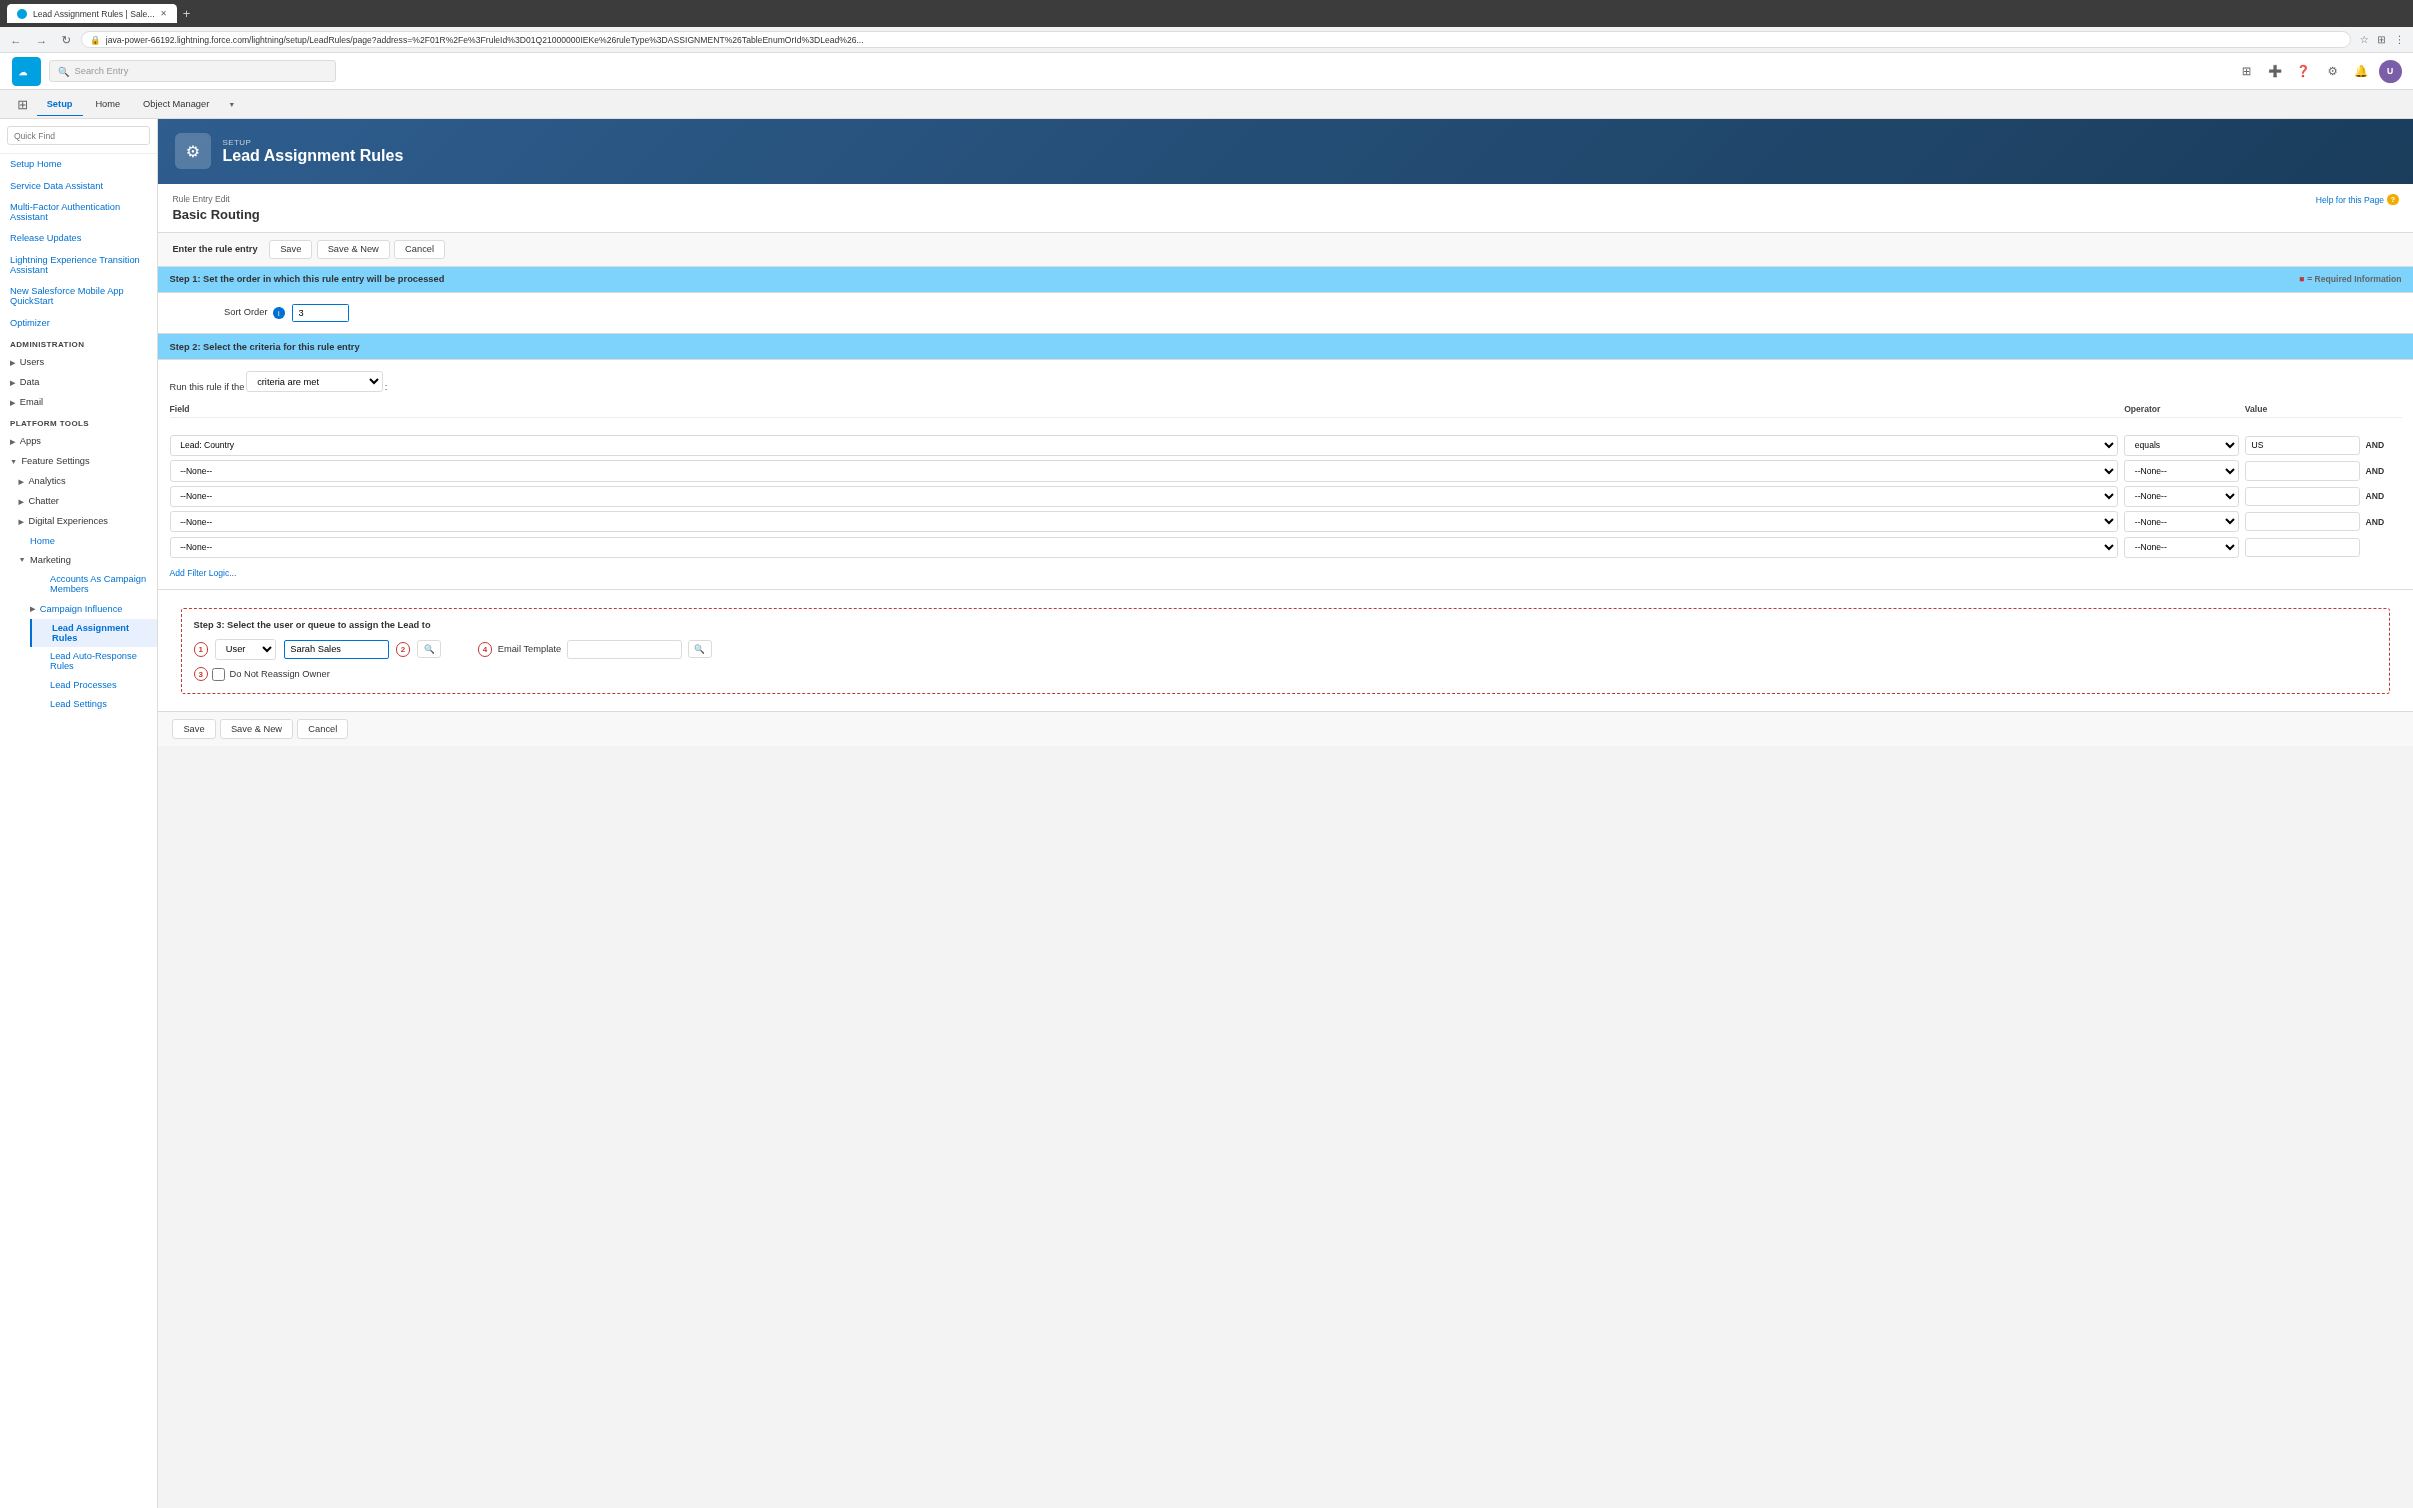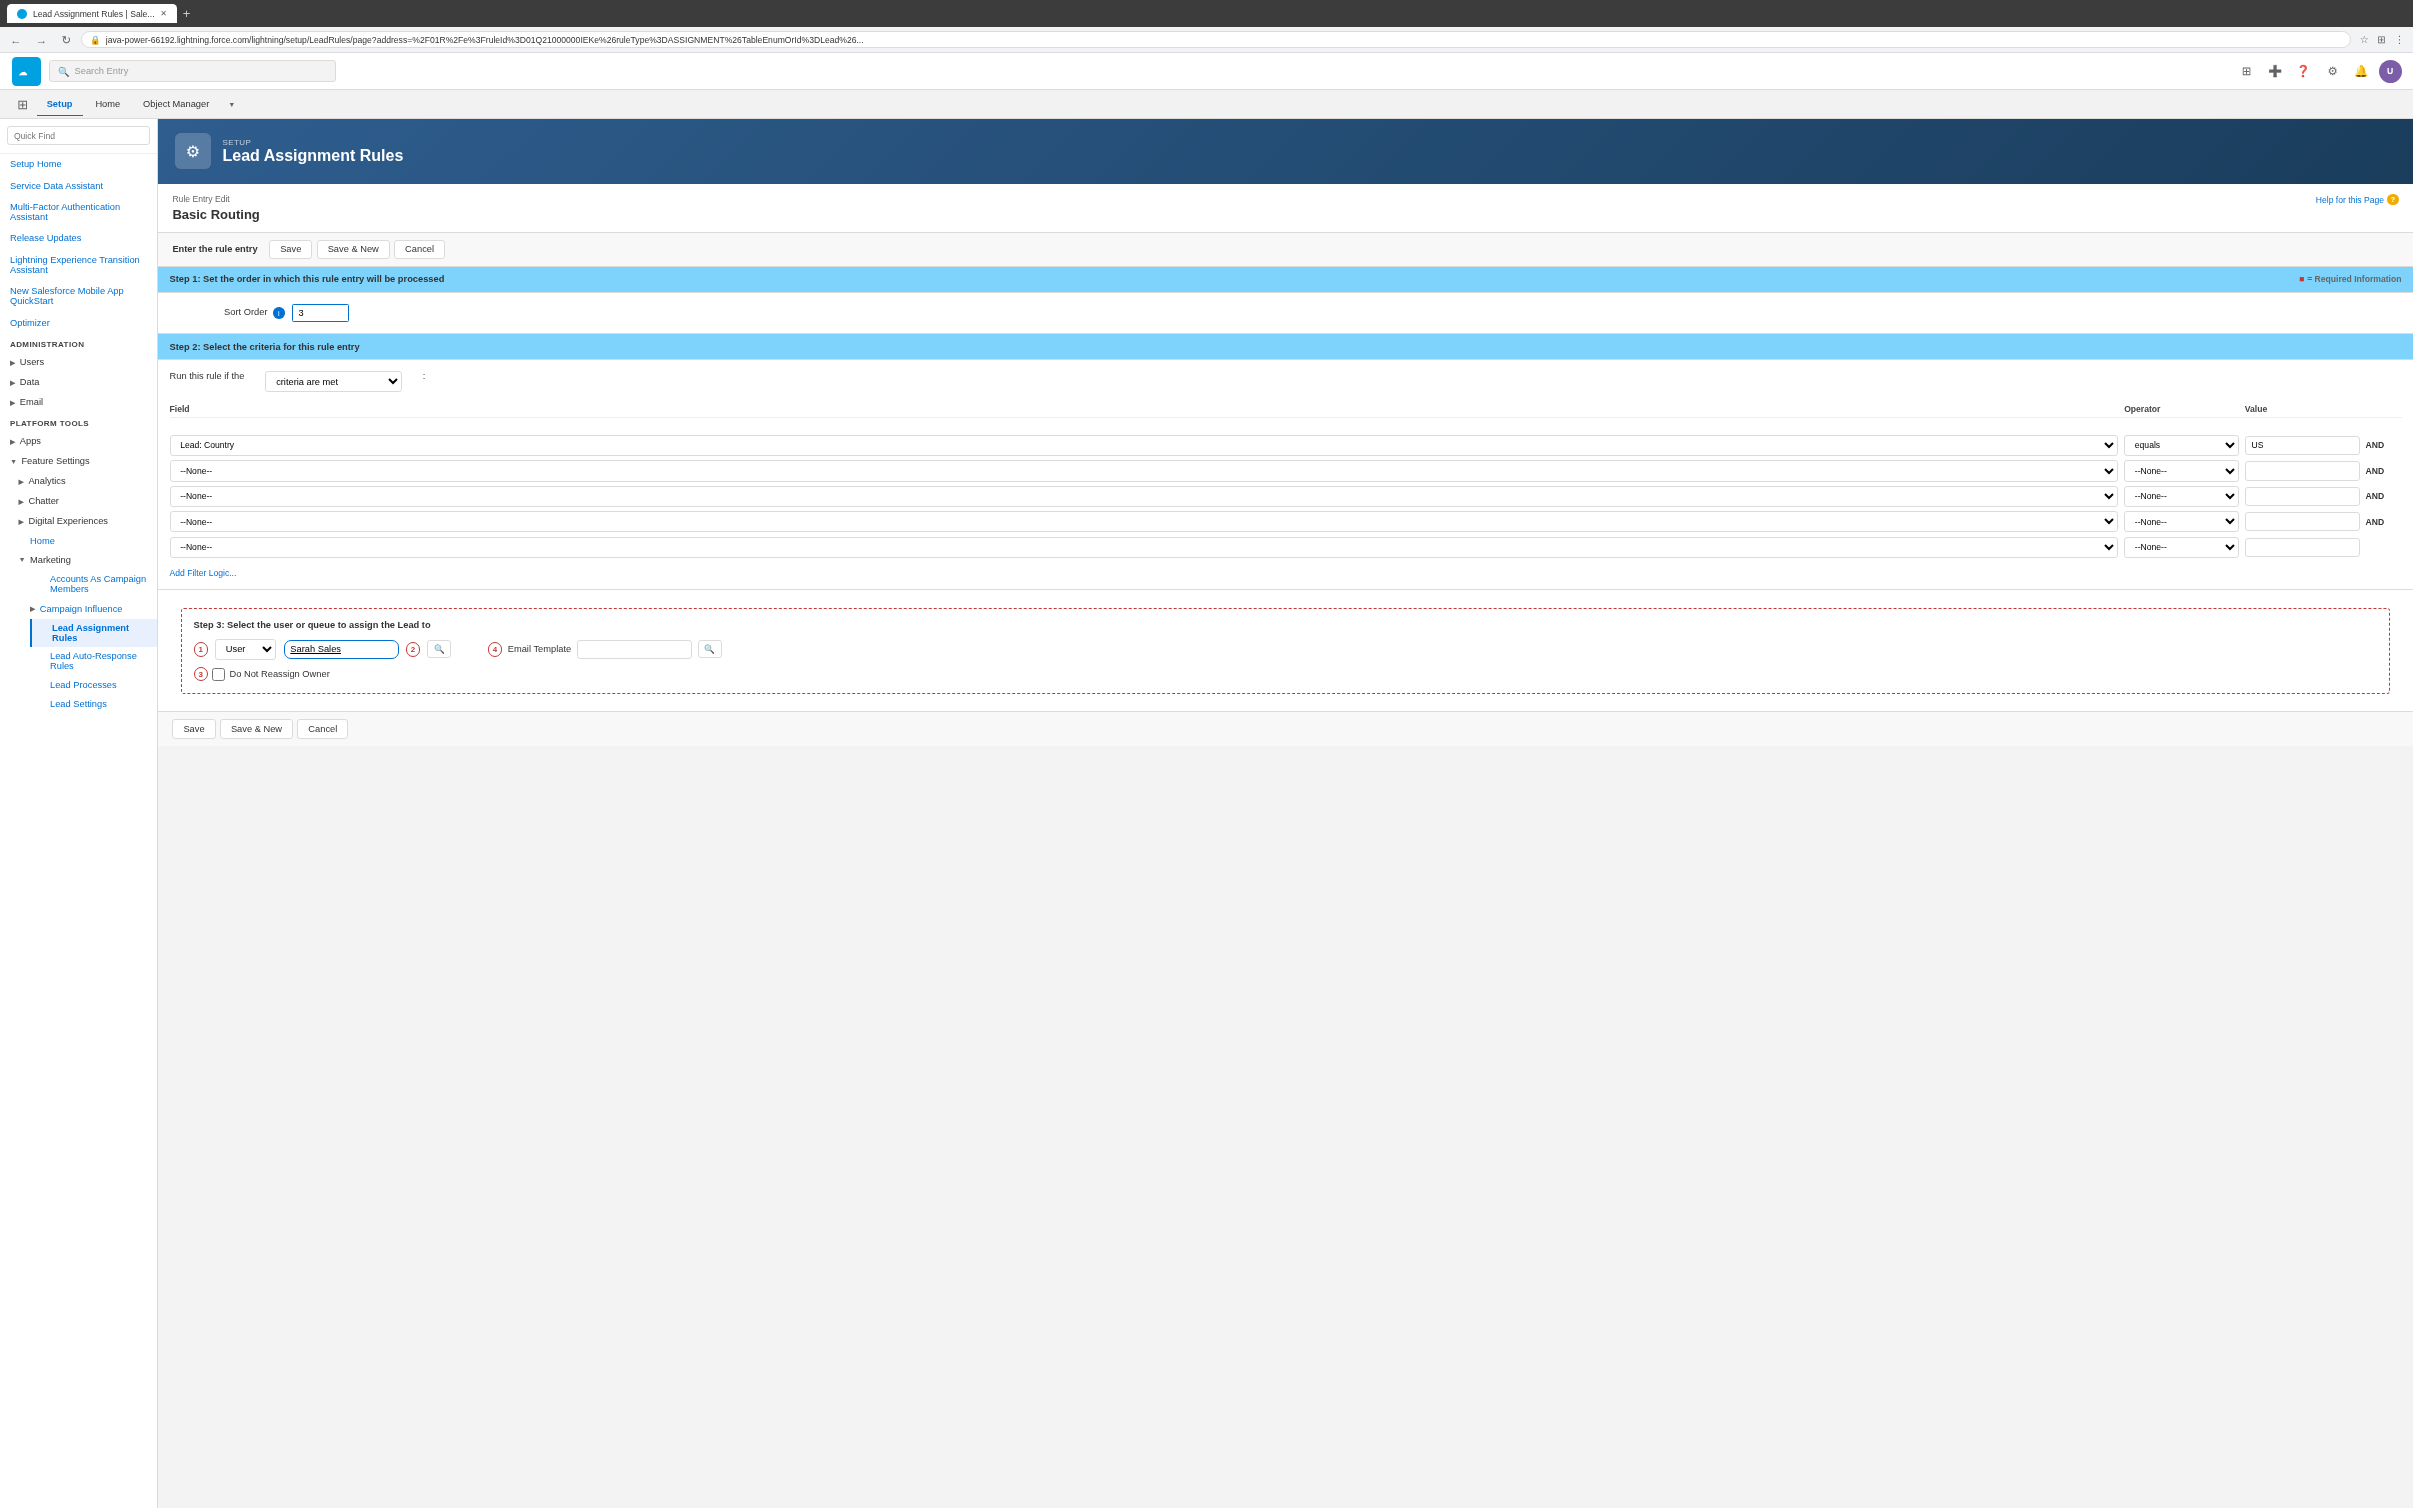--- a/index.html
+++ b/index.html
@@ -68,41 +68,41 @@
     .required-info { font-size: 8.6px; color: #666; display: flex; align-items: center; gap: 2.9px; }
     .required-star { color: #c23934; font-weight: bold; }
     .step-body { padding: 11.5px; }
 
     
     .sort-order-row { display: flex; align-items: center; gap: 7.2px; }
     .info-icon { width: 11.5px; height: 11.5px; background: #0070d2; border-radius: 50%; color: white; font-size: 7.2px; display: flex; align-items: center; justify-content: center; cursor: pointer; }
     .sort-order-input { border: 0.7px solid #0070d2; border-radius: 1.4px; padding: 2.9px 5.7px; font-size: 9.3px; width: 57px; outline: none; }
 
     
-    .criteria-row { display: flex; align-items: flex-start; gap: 21px; margin-bottom: 8.6px; }
+    .criteria-row { display: flex; align-items: flex-end; gap: 2px; margin-bottom: 8.6px; }
     .criteria-select { border: 0.7px solid #dddbda; border-radius: 2.9px; padding: 3.6px 5.7px; font-size: 9.3px; background: white; }
 
     
     .filter-table { width: 100%; }
     .filter-table-header { display: grid; grid-template-columns: 1fr 115px 115px 36px; gap: 5.7px; padding: 2.9px 0; font-size: 8.6px; font-weight: 600; color: #444; border-bottom: 0.7px solid #eee; margin-bottom: 17px; }
     .filter-row { display: grid; grid-template-columns: 1fr 115px 115px 36px; gap: 5.7px; margin-bottom: 4.3px; align-items: center; }
     .filter-select { border: 0.7px solid #dddbda; border-radius: 2.9px; padding: 3.6px 5.7px; font-size: 8.6px; background: white; width: 100%; }
     .filter-input { border: 0.7px solid #dddbda; border-radius: 2.9px; padding: 3.6px 5.7px; font-size: 8.6px; width: 100%; }
     .and-label { font-size: 8.6px; color: #333; font-weight: 600; }
 
     
     .filter-logic-link { color: #0070d2; font-size: 8.6px; cursor: pointer; text-decoration: none; margin-top: 5.7px; display: inline-block; }
 
     
     .step3-section { border: 1.4px dashed #c23934; border-radius: 2.9px; margin: 8.6px 11.5px; padding: 11.5px; }
     .step3-header { font-size: 9.3px; font-weight: 600; color: #333; margin-bottom: 8.6px; }
     .step3-row { display: flex; align-items: center; gap: 7.2px; }
     .step3-number { width: 14.4px; height: 14.4px; border: 1.4px solid #c23934; border-radius: 50%; color: #c23934; font-size: 8px; font-weight: bold; display: flex; align-items: center; justify-content: center; }
     .step3-select { border: 0.7px solid #dddbda; border-radius: 2.9px; padding: 3.6px 5.7px; font-size: 9.3px; background: white; }
-    .step3-input { border: 0.7px solid #0070d2; border-radius: 7px; padding: 3.6px 5.7px; font-size: 9.3px; width: 115px; text-decoration: underline; }
+    .step3-input { border: 0.7px solid #0070d2; border-radius: 2px; padding: 3.6px 5.7px; font-size: 9.3px; width: 105px; }
     .step3-search-btn { background: none; border: 0.7px solid #dddbda; border-radius: 2.9px; padding: 2.9px 5.7px; cursor: pointer; font-size: 8.6px; color: #666; }
     .step3-checkbox-row { display: flex; align-items: center; gap: 4.3px; margin-top: 7.2px; }
     .step3-checkbox-row input { cursor: pointer; }
     .email-template-label { font-size: 9.3px; color: #333; }
     .email-template-input { border: 0.7px solid #dddbda; border-radius: 2.9px; padding: 3.6px 5.7px; font-size: 9.3px; width: 115px; }
 
     
     ::-webkit-scrollbar { width: 4.3px; }
     ::-webkit-scrollbar-track { background: #f1f1f1; }
     ::-webkit-scrollbar-thumb { background: #bbb; border-radius: 2.2px; }

